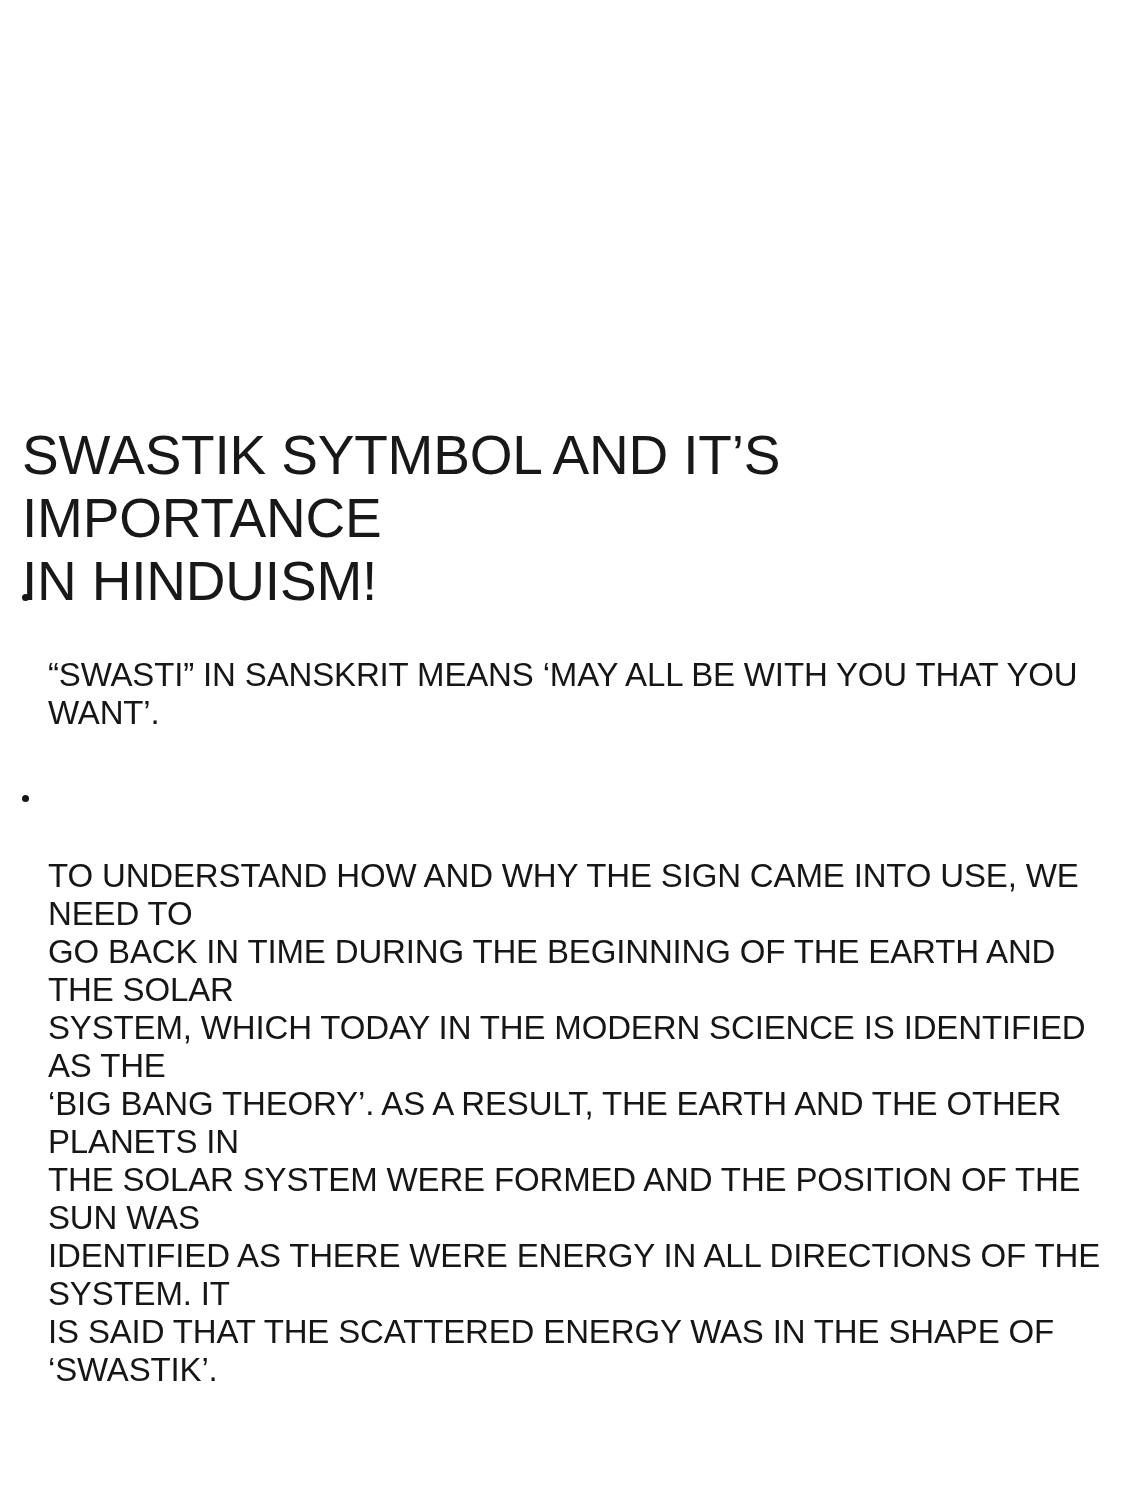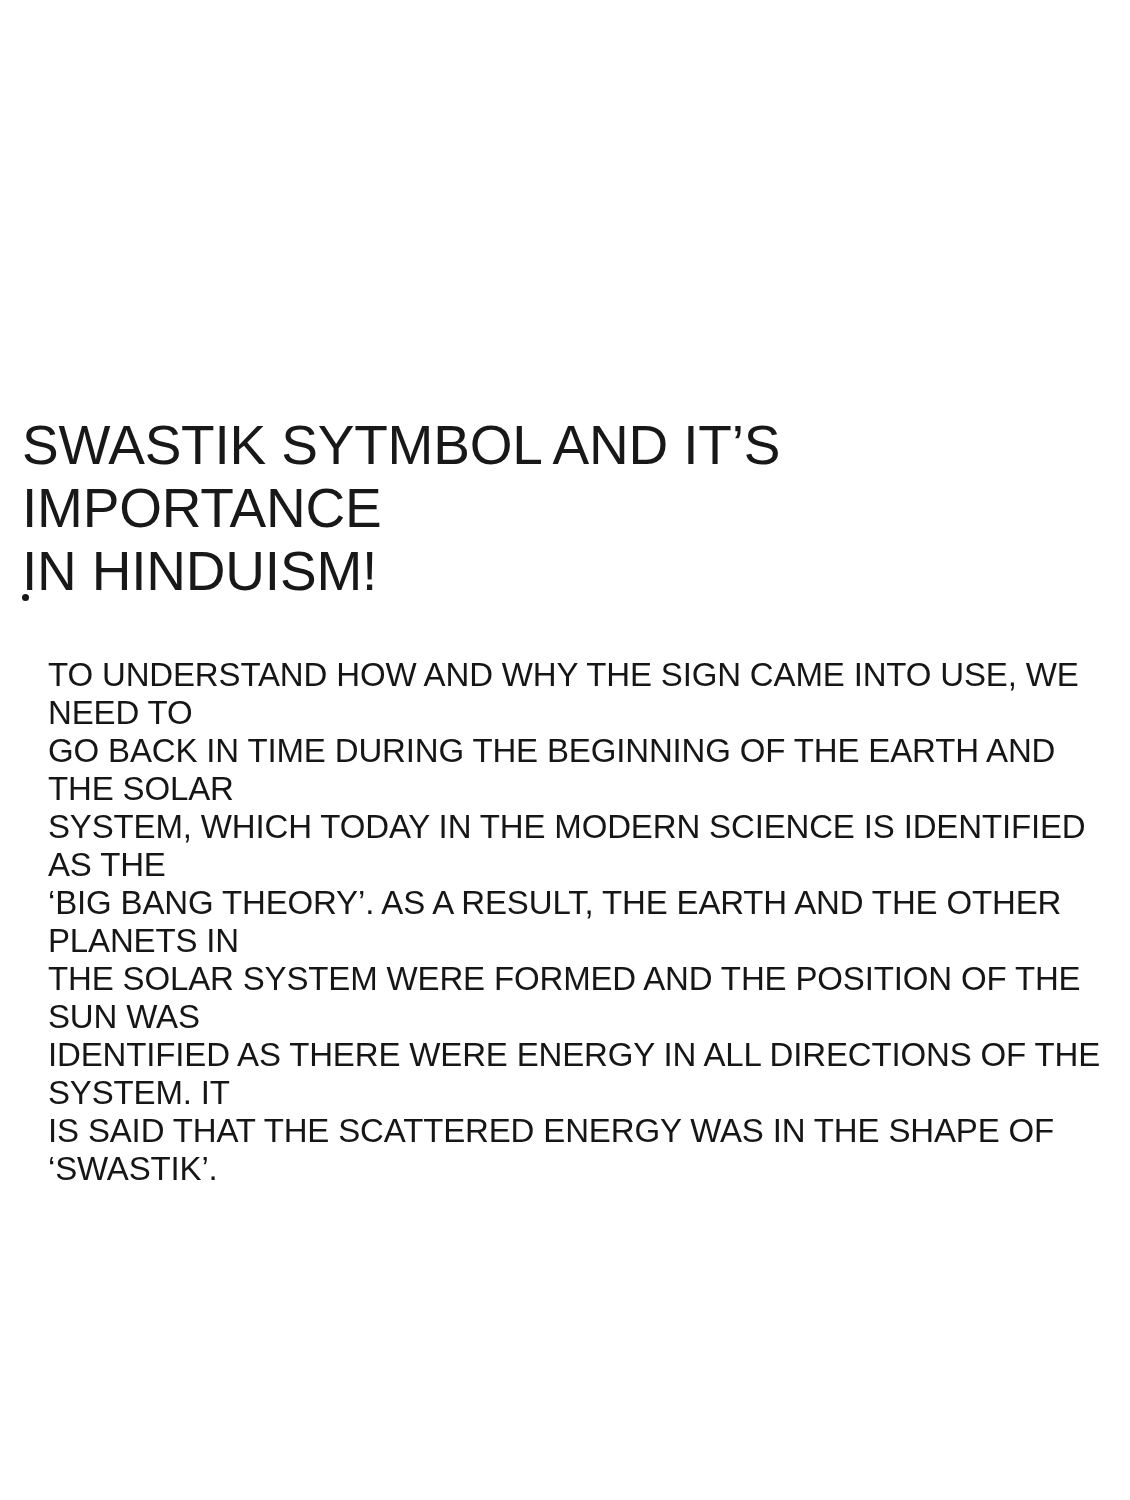--- a/index.html
+++ b/index.html
@@ -20,21 +20,21 @@
     height: 1500px;
     background: #ffffff;
     overflow: hidden;
     box-sizing: border-box;
   }
 
   
   .title-block {
     position: absolute;
     left: 22px;
-    top: 414px;
+    top: 424px;
     width: 1060px;
   }
 
   .slide-title {
     margin: 0;
     font-family: "Liberation Sans", sans-serif;
     font-weight: 400;
     font-size: 55px;
     line-height: 63px;
     letter-spacing: -0.2px;
@@ -94,20 +94,24 @@
 
   <div class="title-block">
     <h1 class="slide-title">SWASTIK SYTMBOL AND IT’S IMPORTANCE
 IN HINDUISM!</h1>
   </div>
 
   <div class="body-block">
     <ul class="bullet-list">
 
 
+      <li class="bullet-item">
+        <span class="bullet-marker"></span>
+        <span class="bullet-text">“SWASTI” IN SANSKRIT MEANS ‘MAY ALL BE WITH YOU THAT YOU WANT’.</span>
+      </li>
 
       <li class="bullet-item">
         <span class="bullet-marker"></span>
         <span class="bullet-text">TO UNDERSTAND HOW AND WHY THE SIGN CAME INTO USE, WE NEED TO
 GO BACK IN TIME DURING THE BEGINNING OF THE EARTH AND THE SOLAR
 SYSTEM, WHICH TODAY IN THE MODERN SCIENCE IS IDENTIFIED AS THE
 ‘BIG BANG THEORY’. AS A RESULT, THE EARTH AND THE OTHER PLANETS IN
 THE SOLAR SYSTEM WERE FORMED AND THE POSITION OF THE SUN WAS
 IDENTIFIED AS THERE WERE ENERGY IN ALL DIRECTIONS OF THE SYSTEM. IT
 IS SAID THAT THE SCATTERED ENERGY WAS IN THE SHAPE OF ‘SWASTIK’.</span>

